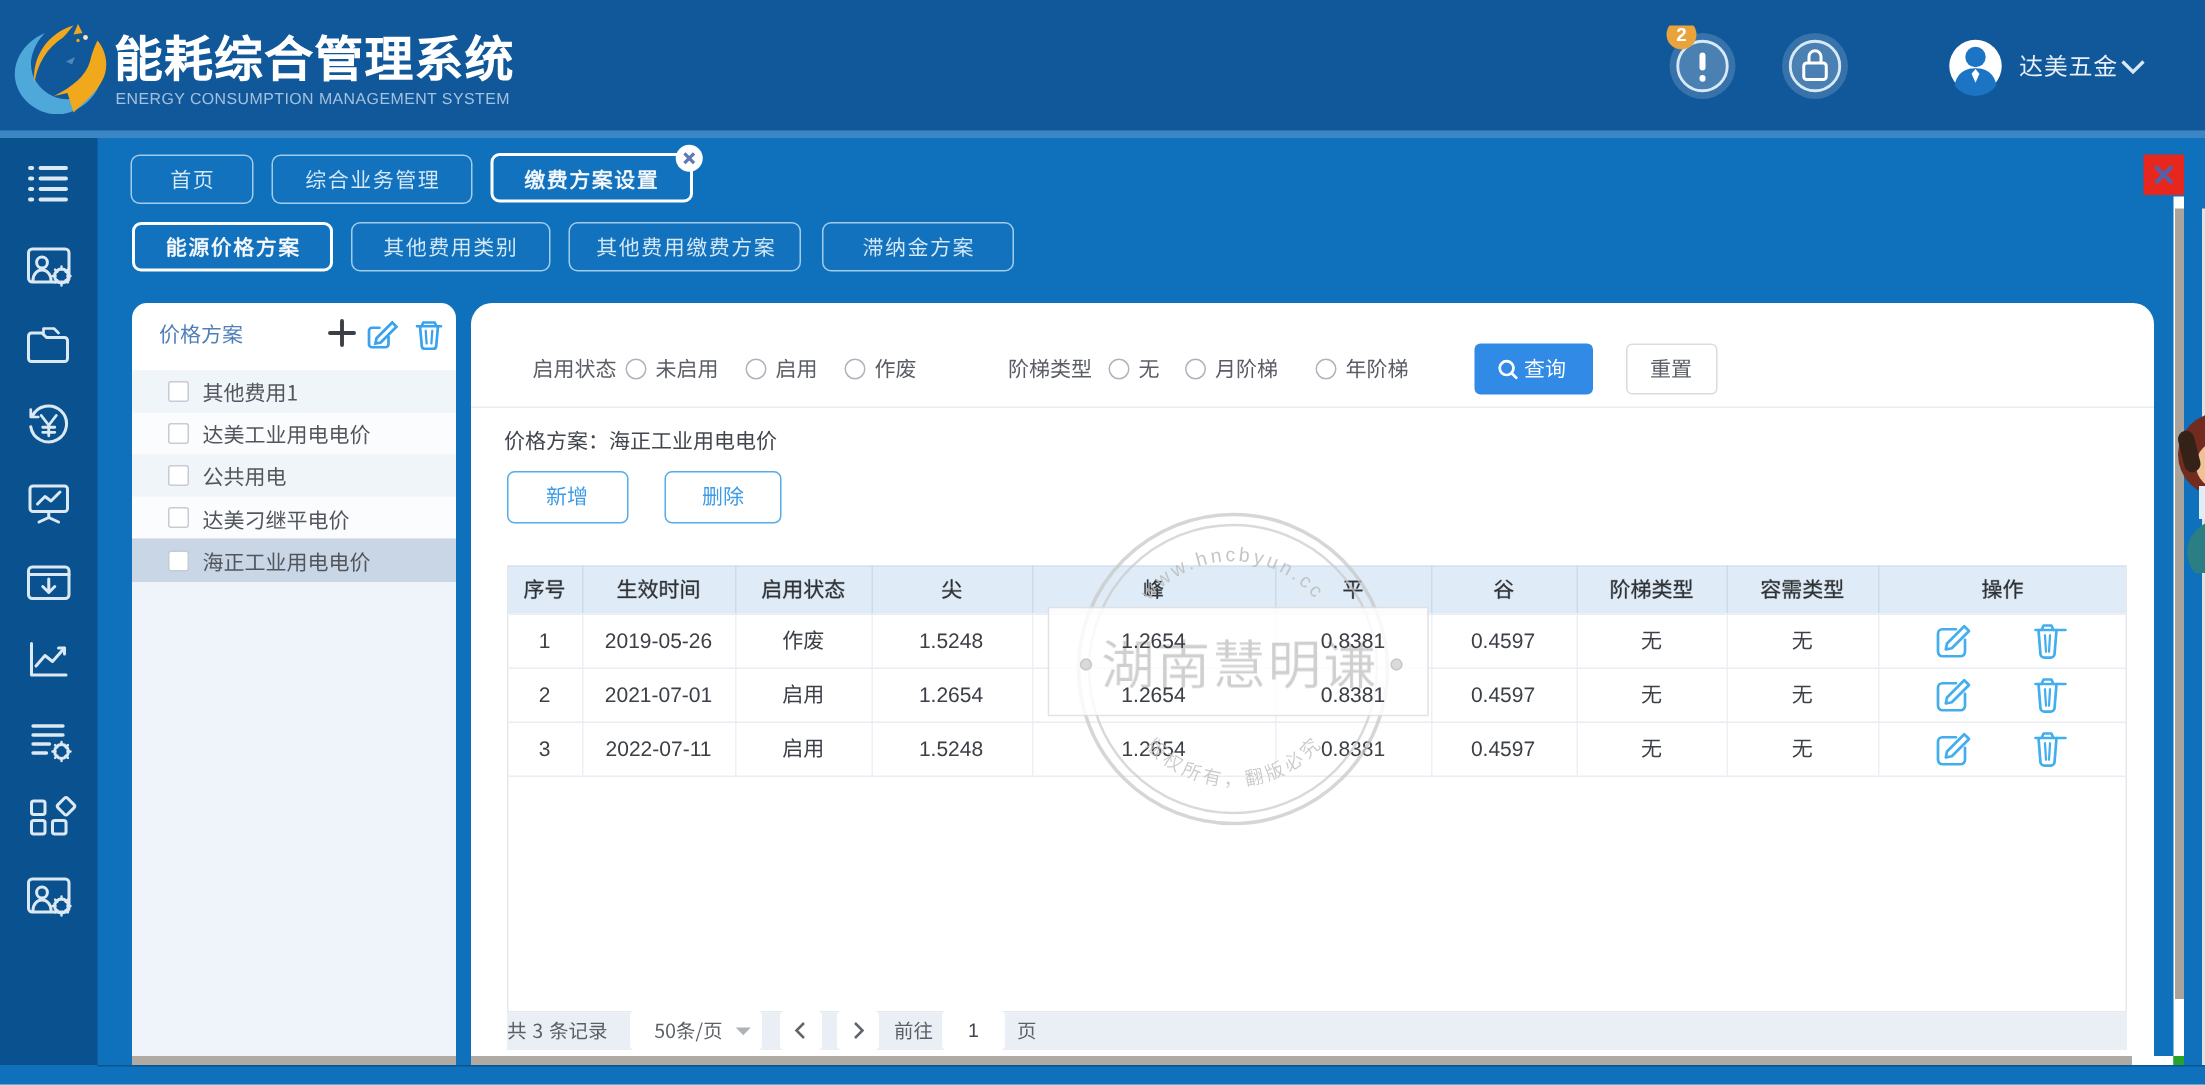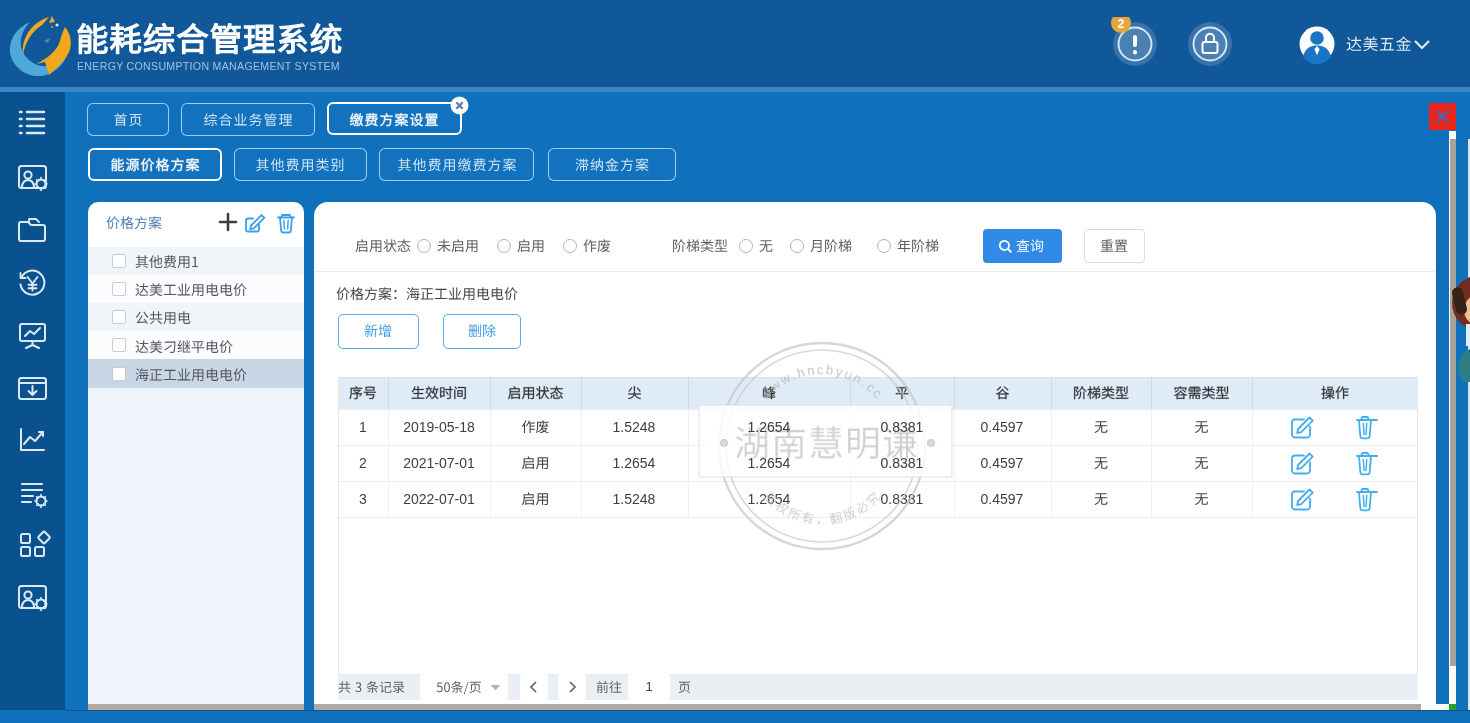--- a/index.html
+++ b/index.html
@@ -246,33 +246,33 @@
 <div class="tvb" style="left:954px"></div>
 <div class="tvb" style="left:1051px"></div>
 <div class="tvb" style="left:1151px"></div>
 <div class="tvb" style="left:1252px"></div>
 <div class="trow" style="top:409px"></div>
 <div class="trow" style="top:445px"></div>
 <div class="trow" style="top:481px"></div>
 <div class="trow" style="top:517px"></div>
 
 <div class="num" style="left:363px;top:419px">1</div>
-<div class="num" style="left:439px;top:419px">2019-05-18</div>
+<div class="num" style="left:439px;top:419px">2019-05-26</div>
 <div class="num" style="left:634px;top:419px">1.5248</div>
 <div class="num" style="left:769px;top:419px">1.2654</div>
 <div class="num" style="left:902px;top:419px">0.8381</div>
 <div class="num" style="left:1002px;top:419px">0.4597</div>
 <div class="num" style="left:363px;top:455px">2</div>
 <div class="num" style="left:439px;top:455px">2021-07-01</div>
 <div class="num" style="left:634px;top:455px">1.2654</div>
 <div class="num" style="left:769px;top:455px">1.2654</div>
 <div class="num" style="left:902px;top:455px">0.8381</div>
 <div class="num" style="left:1002px;top:455px">0.4597</div>
 <div class="num" style="left:363px;top:491px">3</div>
-<div class="num" style="left:439px;top:491px">2022-07-01</div>
+<div class="num" style="left:439px;top:491px">2022-07-11</div>
 <div class="num" style="left:634px;top:491px">1.5248</div>
 <div class="num" style="left:769px;top:491px">1.2654</div>
 <div class="num" style="left:902px;top:491px">0.8381</div>
 <div class="num" style="left:1002px;top:491px">0.4597</div>
 
 <svg class="abs" style="left:1285px;top:411px" width="100" height="110" viewBox="0 0 100 110" fill="none" stroke="#43aeee" stroke-width="1.8" stroke-linecap="round" stroke-linejoin="round">
   <g id="edt">
     <path d="M19 8.5 h-9 a3 3 0 0 0-3 3 v12 a3 3 0 0 0 3 3 h12 a3 3 0 0 0 3-3 v-8"></path>
     <path d="M13 18 l11.5-11.5 3.2 3.2 -11.5 11.5 -4 0.8 Z"></path>
   </g>

